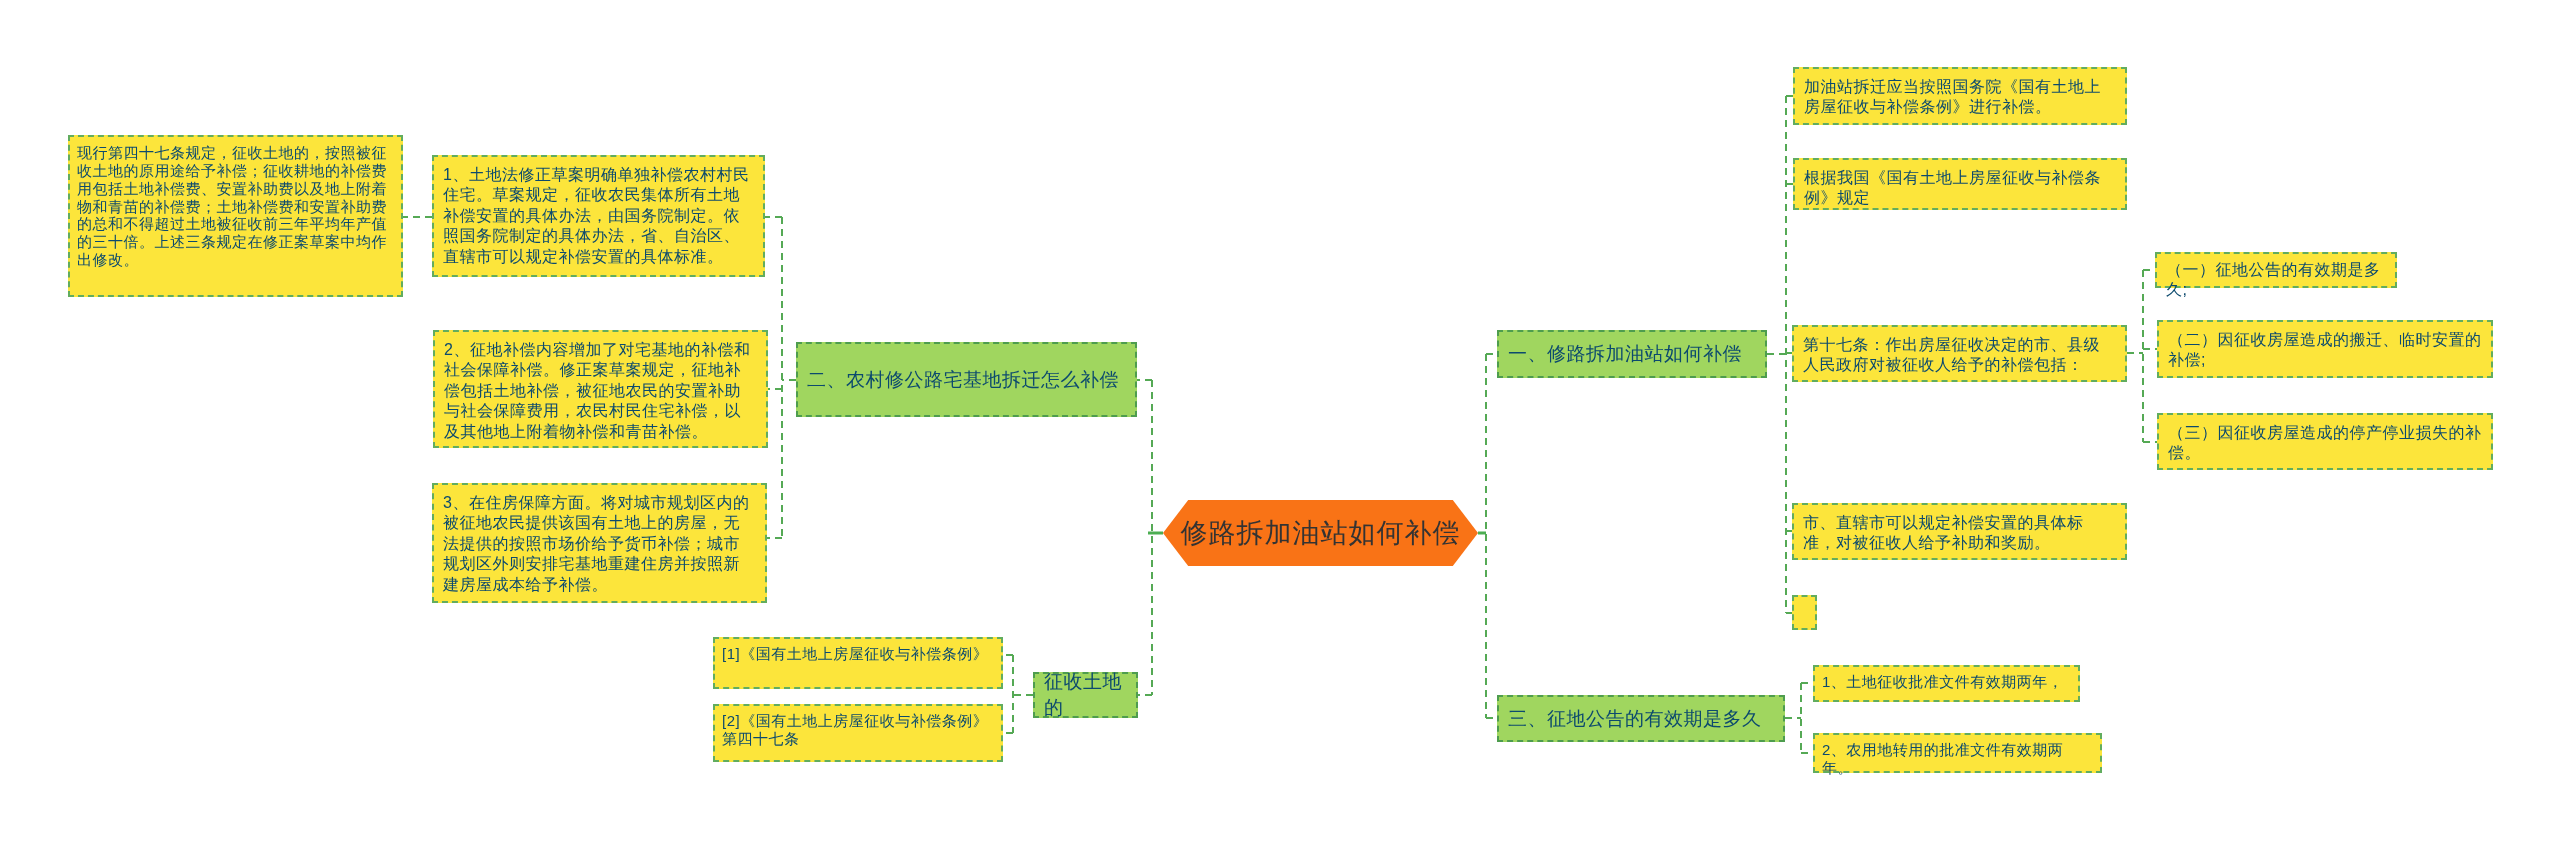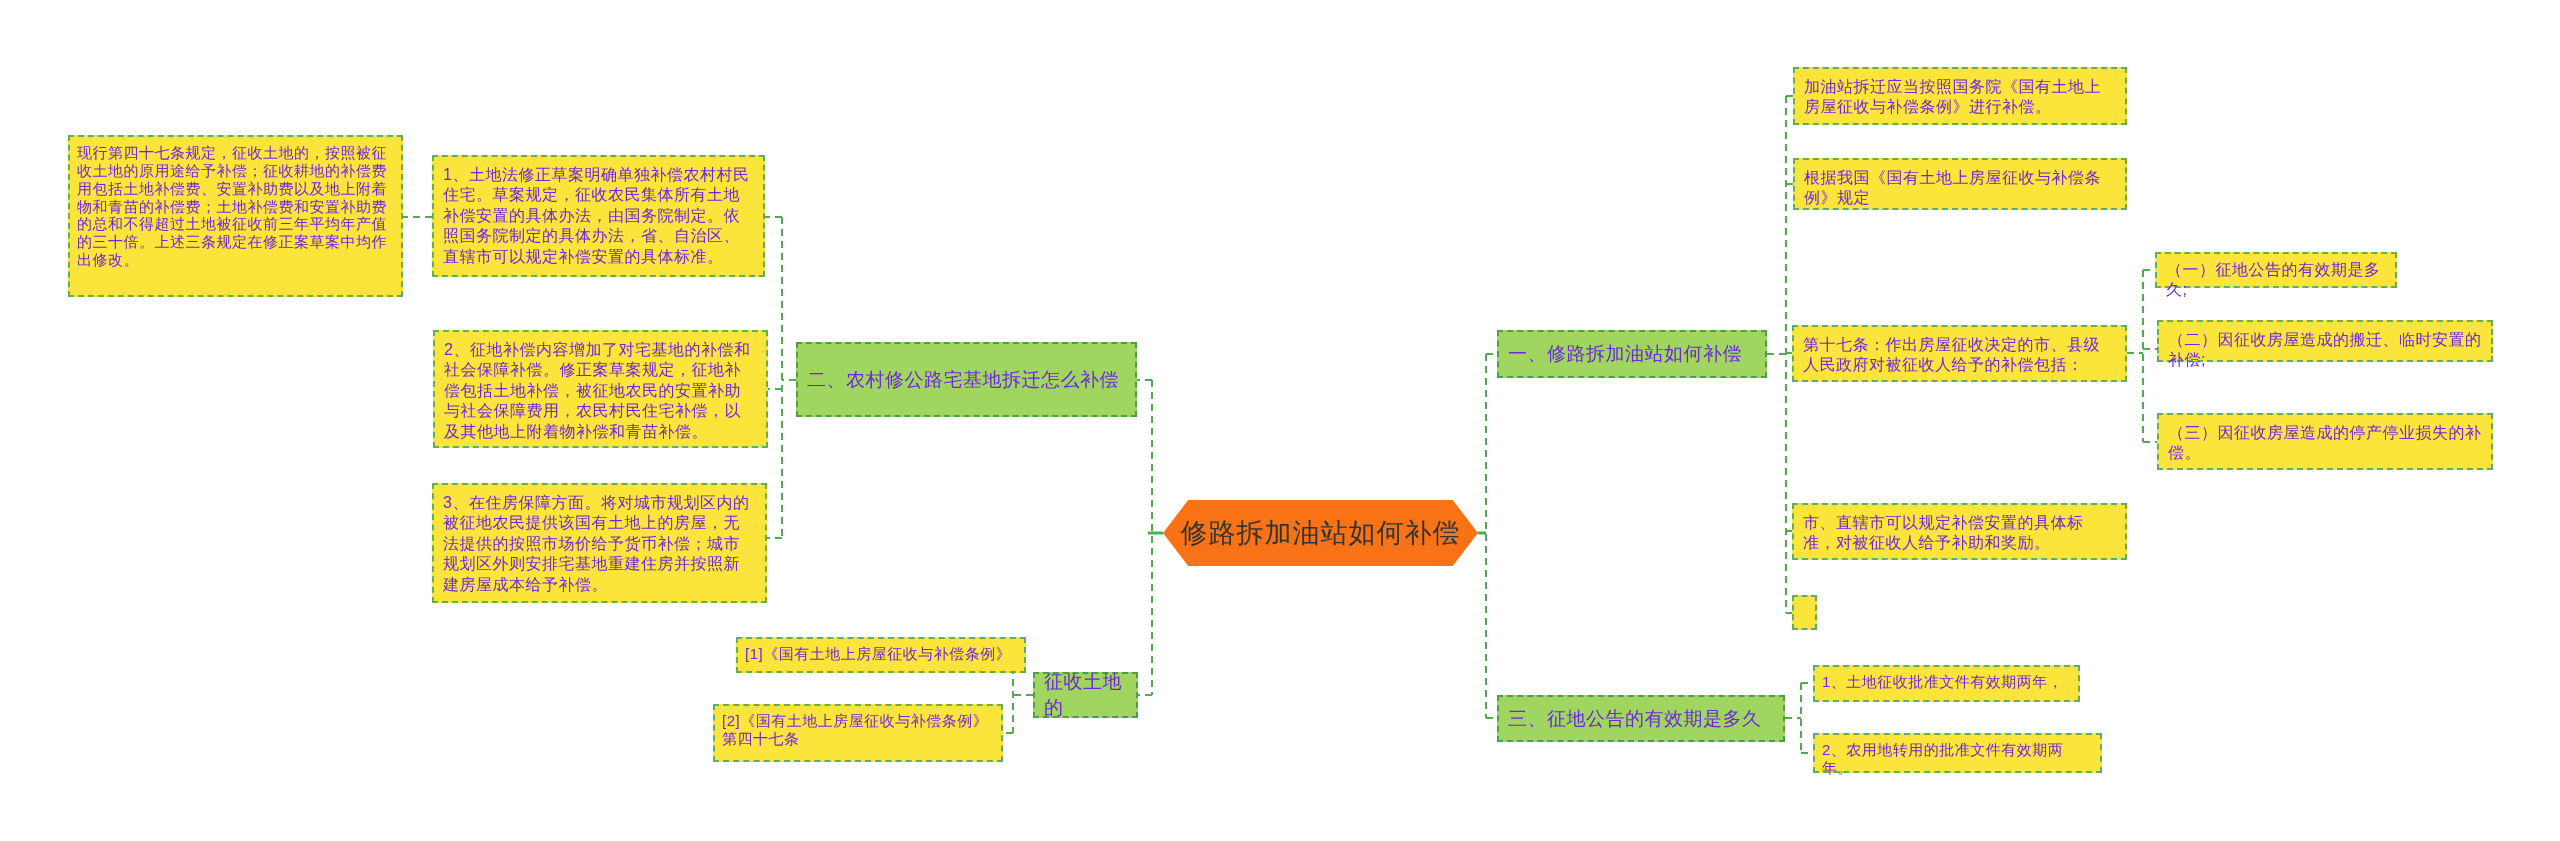--- a/index.html
+++ b/index.html
@@ -11,21 +11,21 @@
     color:#3f3f3f;
     overflow:hidden;
   }
   #connector-layer{position:absolute;inset:0;width:2560px;height:841px;}
   .node{
     position:absolute;
     box-sizing:border-box;
     padding:8px 9px;
     font-size:16px;
     line-height:1.28;
-    color:#6d28d9;
+    color:#0c4a6e;
     letter-spacing:0.5px;
   }
   .yellow{
     background:#fce53b;
     border:2px dashed #62ad5e;
   }
   .green{
     background:#a0d65f;
     border:2px dashed #4e9d4e;
     display:flex;align-items:center;
@@ -85,21 +85,21 @@
   </div>
 
   <div class="node yellow tight" style="left:68px;top:135px;width:335px;height:162px">
     <span class="lbl">现行第四十七条规定，征收土地的，按照被征收土地的原用途给予补偿；征收耕地的补偿费用包括土地补偿费、安置补助费以及地上附着物和青苗的补偿费；土地补偿费和安置补助费的总和不得超过土地被征收前三年平均年产值的三十倍。上述三条规定在修正案草案中均作出修改。</span>
   </div>
 
   <div class="node green" style="left:1033px;top:672px;width:105px;height:46px">
     <span class="lbl">征收土地的</span>
   </div>
 
-  <div class="node yellow small" style="left:736px;top:637px;width:290px;height:36px">
+  <div class="node yellow small" style="left:713px;top:637px;width:290px;height:52px">
     <span class="lbl">[1]《国有土地上房屋征收与补偿条例》</span>
   </div>
 
   <div class="node yellow small" style="left:713px;top:704px;width:290px;height:58px">
     <span class="lbl">[2]《国有土地上房屋征收与补偿条例》 第四十七条</span>
   </div>
 
   <div class="node green" style="left:1497px;top:330px;width:270px;height:48px">
     <span class="lbl">一、修路拆加油站如何补偿</span>
   </div>
@@ -121,21 +121,21 @@
   </div>
 
   <div class="node yellow" style="left:1792px;top:595px;width:25px;height:35px;padding:0">
     <span class="lbl"></span>
   </div>
 
   <div class="node yellow" style="left:2155px;top:252px;width:242px;height:36px;padding:6px 9px">
     <span class="lbl">（一）征地公告的有效期是多久;</span>
   </div>
 
-  <div class="node yellow" style="left:2157px;top:320px;width:336px;height:42px">
+  <div class="node yellow" style="left:2157px;top:320px;width:336px;height:58px">
     <span class="lbl">（二）因征收房屋造成的搬迁、临时安置的补偿;</span>
   </div>
 
   <div class="node green" style="left:1497px;top:695px;width:288px;height:47px">
     <span class="lbl">三、征地公告的有效期是多久</span>
   </div>
 
   <div class="node yellow" style="left:2157px;top:413px;width:336px;height:57px">
     <span class="lbl">（三）因征收房屋造成的停产停业损失的补偿。</span>
   </div>

